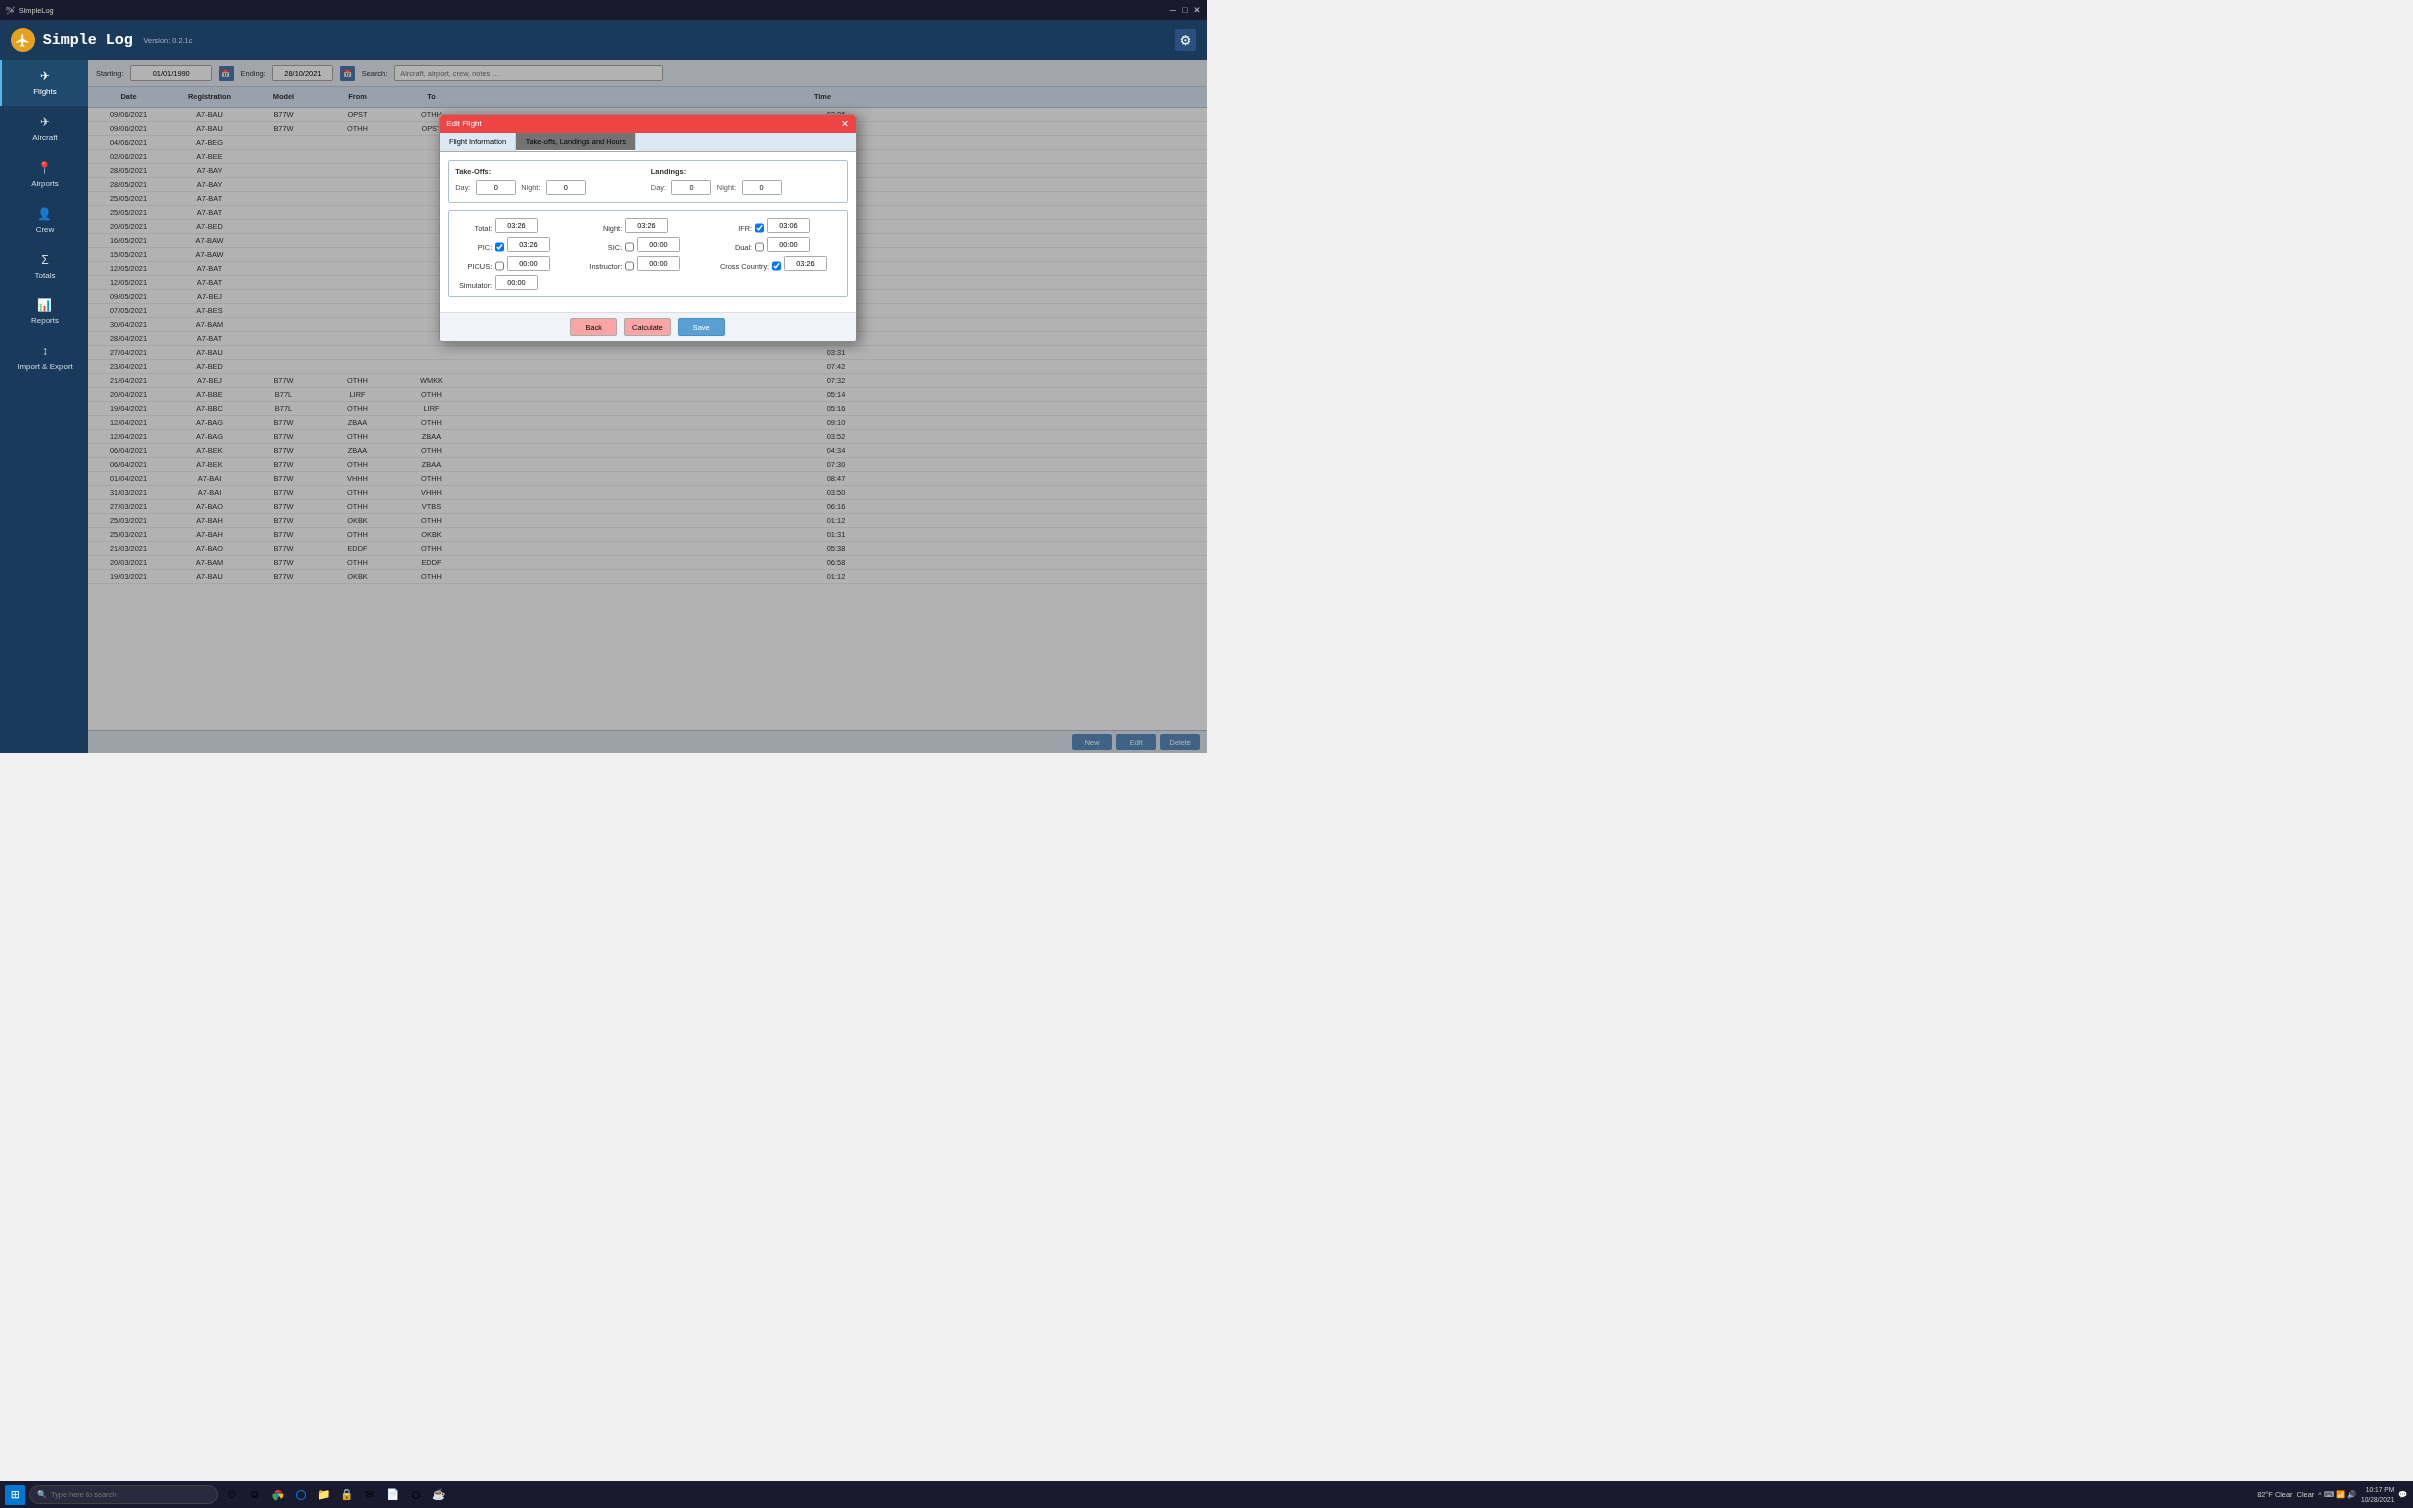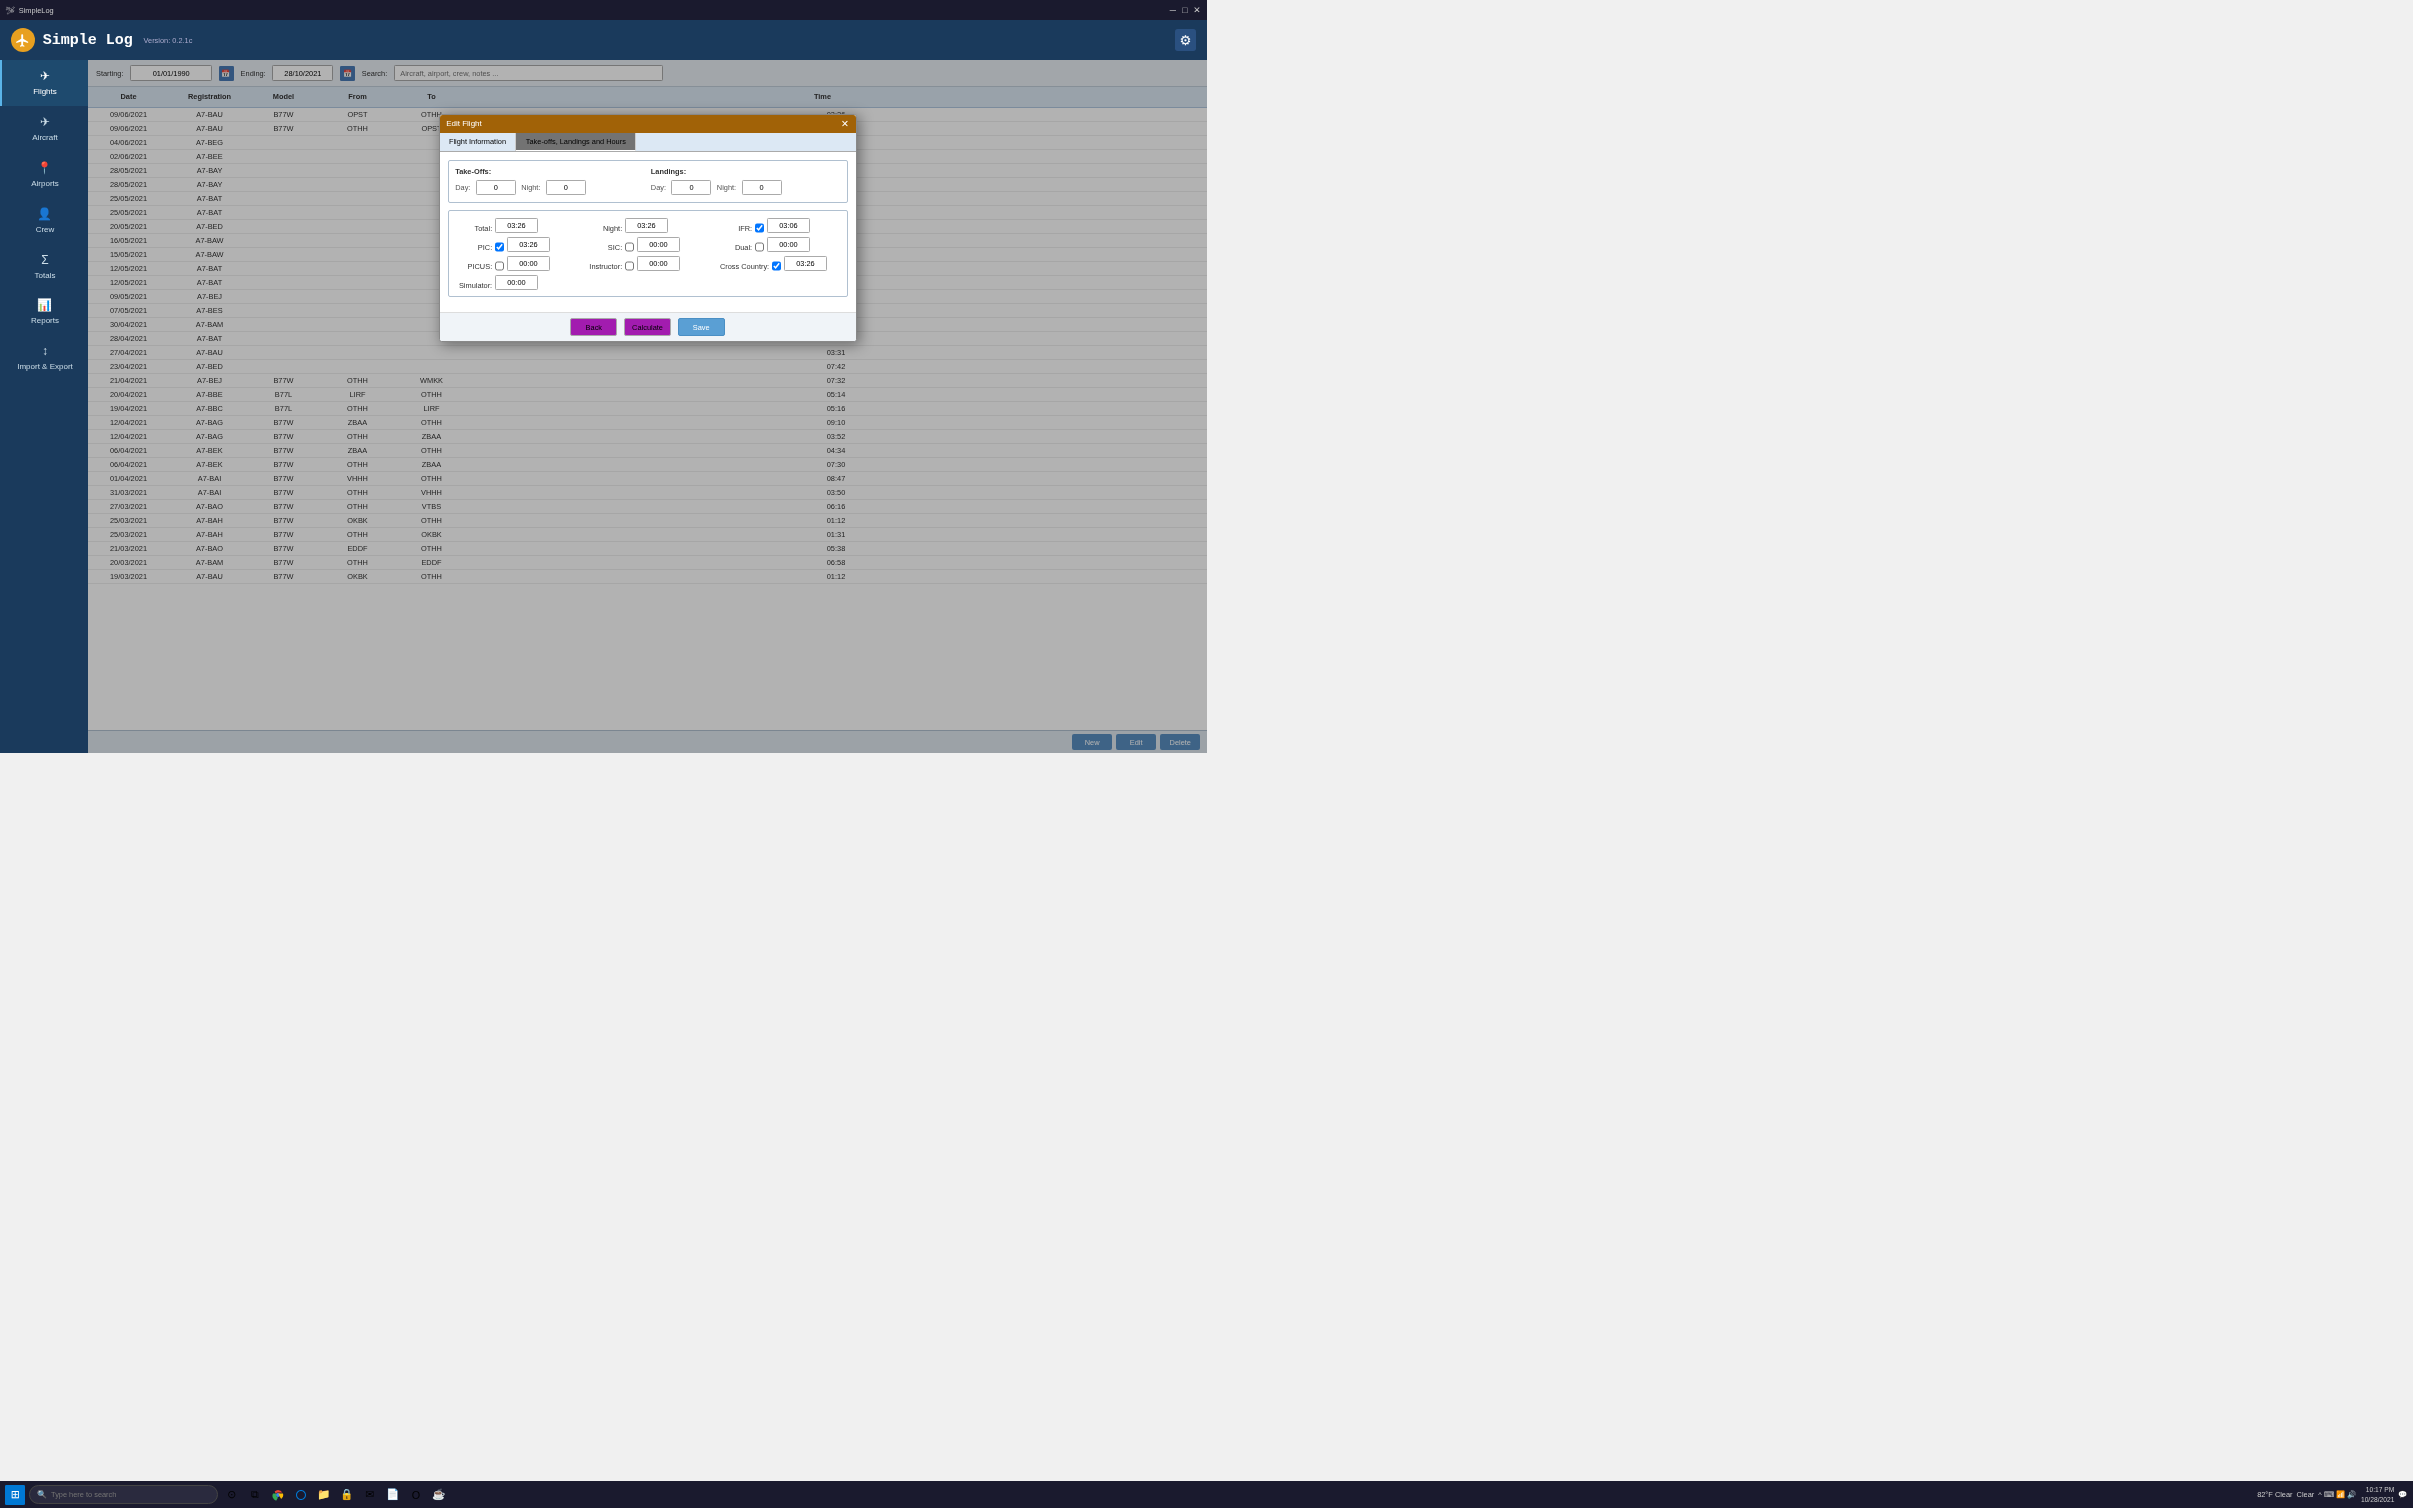--- a/index.html
+++ b/index.html
@@ -186,21 +186,21 @@
       z-index: 100;
     }
     .modal {
       background: #f0f4f8;
       border: 0.7px solid #888;
       border-radius: 2.7px;
       width: 418px;
       box-shadow: 2.7px 2.7px 13.5px rgba(0,0,0,0.4);
     }
     .modal-titlebar {
-      background: #a16207;
+      background: #ef4444;
       color: white;
       padding: 3.4px 6.7px;
       display: flex;
       align-items: center;
       justify-content: space-between;
       border-radius: 2.7px 2.7px 0 0;
       font-size: 8px;
     }
     .modal-close { background: none; border: none; color: white; cursor: pointer; font-size: 9.4px; }
     .modal-tabs { display: flex; background: #dce8f4; border-bottom: 0.7px solid #aaa; }
@@ -244,21 +244,21 @@
     .notes-section {
       border: 0.7px solid #b0c0d0;
       border-radius: 2px;
       padding: 6.7px;
       margin-bottom: 6.7px;
     }
     .notes-label { font-size: 7.4px; color: #333; margin-bottom: 2.7px; }
     .notes-textarea { width: 100%; height: 40px; border: 0.7px solid #aaa; border-radius: 1.3px; font-size: 7.4px; padding: 2.7px; resize: none; }
 
     .modal-buttons { display: flex; justify-content: center; gap: 6.7px; padding: 5.4px; background: #f0f4f8; border-top: 0.7px solid #ddd; border-radius: 0 0 2.7px 2.7px; }
-    .modal-btn { height: 17.5px; min-width: 47px; border: 0.7px solid #aaa; border-radius: 2px; font-size: 7.4px; cursor: pointer; background: #a21caf; }
+    .modal-btn { height: 17.5px; min-width: 47px; border: 0.7px solid #aaa; border-radius: 2px; font-size: 7.4px; cursor: pointer; background: #fca5a5; }
     .modal-btn-primary { background: #5a9fd4; color: white; border-color: #4a8fc4; }
   </style>
 </head>
 <body>
 
 <div class="titlebar">
   <div class="titlebar-left">
     <span>🛩</span>
     <span>SimpleLog</span>
   </div>

